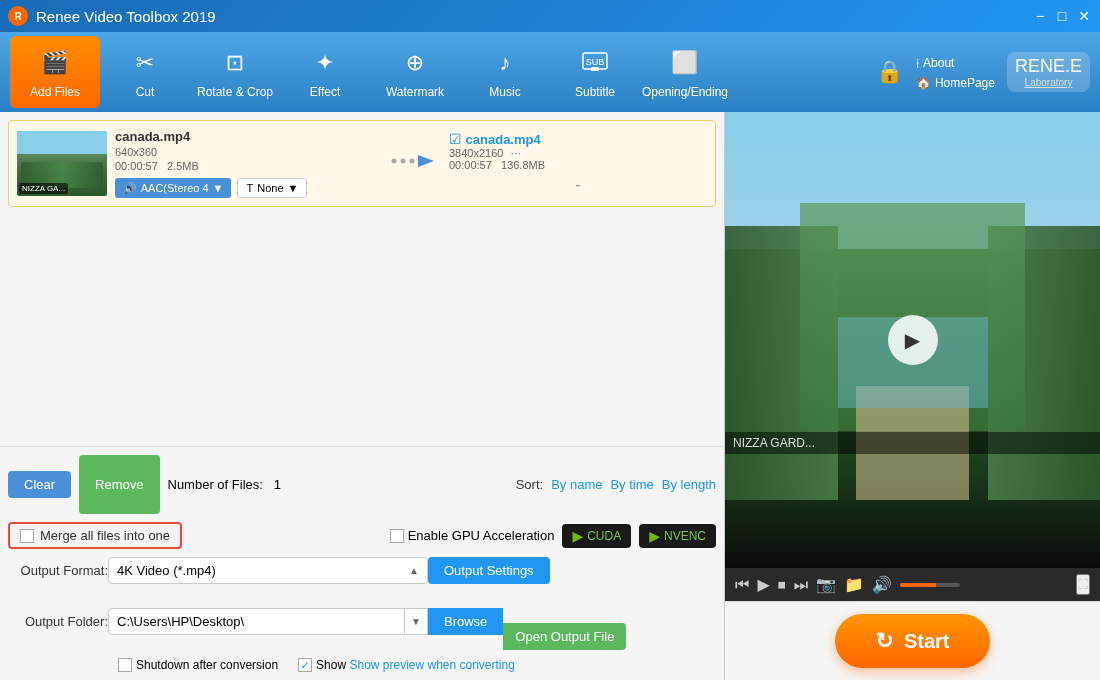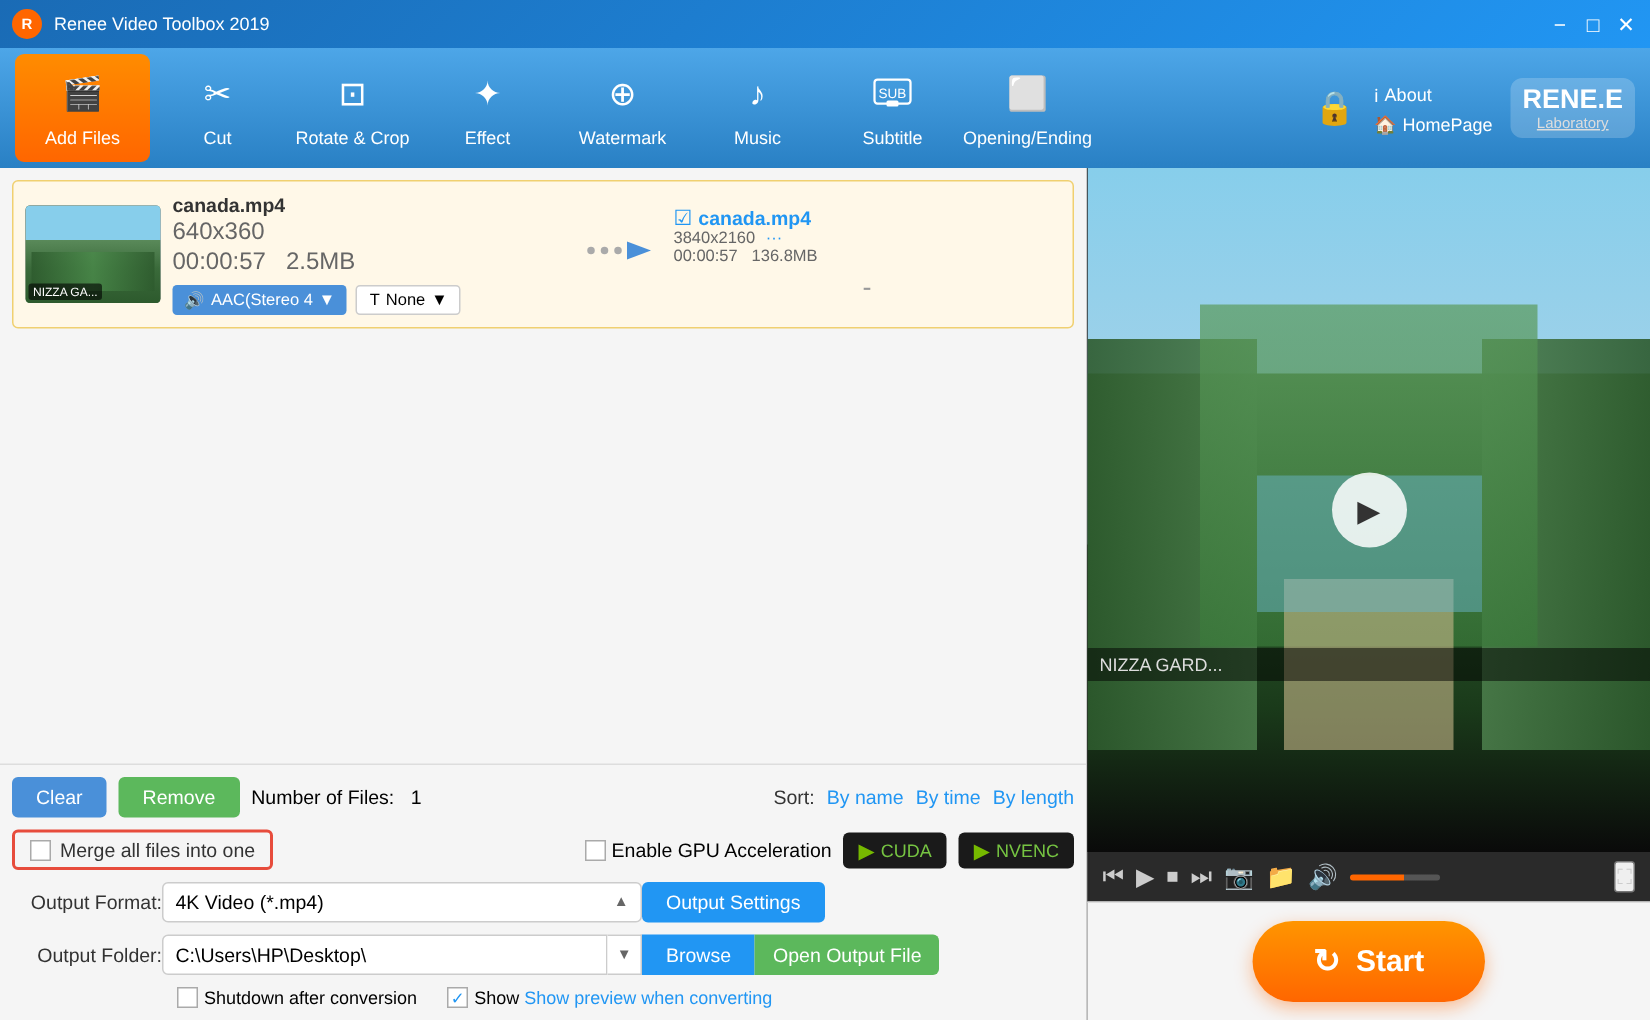--- a/index.html
+++ b/index.html
@@ -15,21 +15,21 @@
       color: white;
     }
     .title-bar-logo {
       width: 20px; height: 20px;
       background: #ff6600;
       border-radius: 50%;
       display: flex; align-items: center; justify-content: center;
       font-size: 10px; color: white; font-weight: bold;
       margin-right: 8px;
     }
-    .title-bar-title { font-size: 12px; flex: 1; }
+    .title-bar-title { font-size: 15px; flex: 1; }
     .title-bar-controls { display: flex; gap: 6px; }
     .title-bar-controls span {
       width: 16px; height: 16px;
       display: flex; align-items: center; justify-content: center;
       cursor: pointer; font-size: 14px; color: white;
     }
 
     
     .toolbar {
       background: linear-gradient(to bottom, #4da6e8, #2980c4);
@@ -120,21 +120,21 @@
       bottom: 2px; left: 2px;
       background: rgba(0,0,0,0.6);
       color: white; font-size: 8px;
       padding: 1px 3px;
       border-radius: 2px;
     }
     .file-info {
       flex: 1;
     }
     .file-name { font-weight: bold; font-size: 13px; color: #333; }
-    .file-meta { font-size: 16px; color: #666; margin-top: 2px; }
+    .file-meta { font-size: 11px; color: #666; margin-top: 2px; }
     .file-controls {
       display: flex; gap: 6px; margin-top: 6px;
     }
     .audio-select {
       background: #4a90d9;
       color: white;
       border: none;
       border-radius: 3px;
       padding: 3px 8px;
       font-size: 11px;
@@ -183,21 +183,21 @@
       border-radius: 4px;
       padding: 6px 16px;
       cursor: pointer;
       font-size: 13px;
     }
     .btn-remove {
       background: #5cb85c;
       color: white;
       border: none;
       border-radius: 4px;
-      padding: 6px 16px;
+      padding: 22px 16px;
       cursor: pointer;
       font-size: 13px;
     }
     .sort-label { margin-left: auto; font-size: 13px; color: #333; }
     .sort-links { display: flex; gap: 8px; }
     .sort-link { color: #2196F3; cursor: pointer; font-size: 13px; text-decoration: none; }
 
     
     .merge-row {
       display: flex;
@@ -274,20 +274,21 @@
       font-size: 13px;
     }
     .btn-open-output {
       background: #5cb85c;
       color: white;
       border: none;
       border-radius: 0 4px 4px 0;
       padding: 6px 12px;
       cursor: pointer;
       font-size: 13px;
+      margin-top: 31px;
     }
 
     
     .options-row {
       display: flex;
       align-items: center;
       gap: 20px;
     }
     .opt-check { display: flex; align-items: center; gap: 4px; font-size: 12px; cursor: pointer; }
     .opt-check span.highlight { color: #2196F3; }
@@ -459,21 +460,21 @@
       <span>
         <span>ℹ</span>
         <span>About</span>
       </span>
       <span>
         <span>🏠</span>
         <span>HomePage</span>
       </span>
     </div>
     <div style="background:rgba(255,255,255,0.2); border-radius:8px; padding:4px 8px; text-align:center;">
-      <div style="font-size:18px; font-weight:bold; color:white;">RENE.E</div>
+      <div style="font-size:18px; font-weight:normal; color:white;">RENE.E</div>
       <div style="font-size:10px; color:#ddd;text-decoration:underline;">Laboratory</div>
     </div>
   </div>
 </div>
 
 <div class="main-content">
 
   <div class="left-panel">
 
     <div class="file-list">

